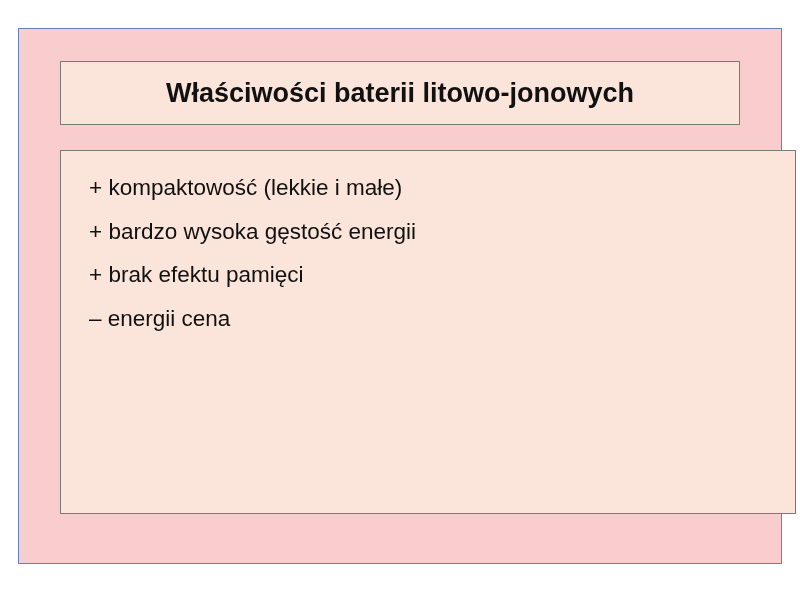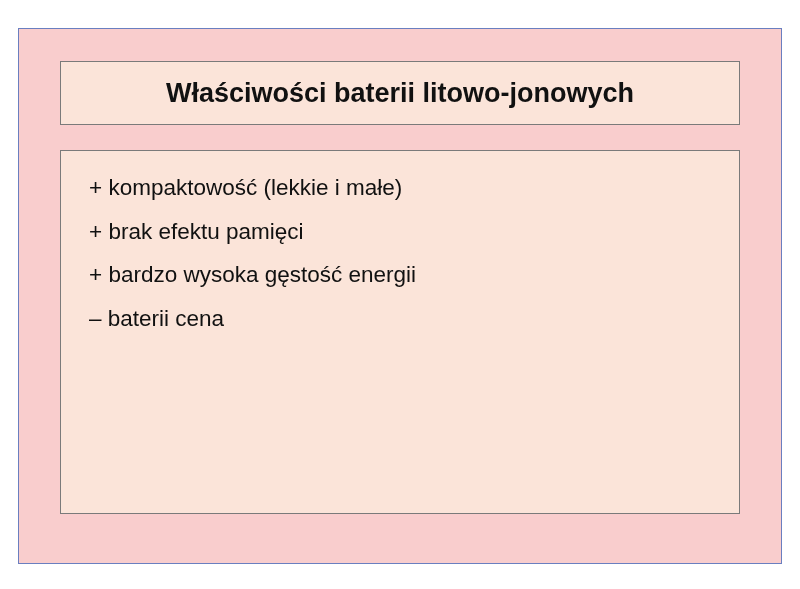--- a/index.html
+++ b/index.html
@@ -40,21 +40,21 @@
     font-size: 27px;
     font-weight: bold;
     color: #111111;
     letter-spacing: 0px;
     white-space: nowrap;
   }
   .body-box {
     position: absolute;
     left: 41px;
     top: 121px;
-    width: 680px;
+    width: 736px;
     height: 364px;
     background: #fbe4d9;
     border: 1px solid #7a7a7a;
     box-sizing: border-box;
     padding: 26px 28px 0 28px;
   }
   .bullet-list {
     list-style: none;
     margin: 0;
     padding: 0;
@@ -72,19 +72,19 @@
 
 <div class="slide">
 
   <div class="title-box">
     <div class="title-text">Właściwości baterii litowo-jonowych</div>
   </div>
 
   <div class="body-box">
     <ul class="bullet-list">
       <li class="bullet-item">+ kompaktowość (lekkie i małe)</li>
+      <li class="bullet-item">+ bardzo wysoka gęstość energii</li>
       <li class="bullet-item">+ brak efektu pamięci</li>
-      <li class="bullet-item">+ bardzo wysoka gęstość energii</li>
-      <li class="bullet-item">– baterii cena</li>
+      <li class="bullet-item">– energii cena</li>
     </ul>
   </div>
 
 </div>
 
 </body></html>

